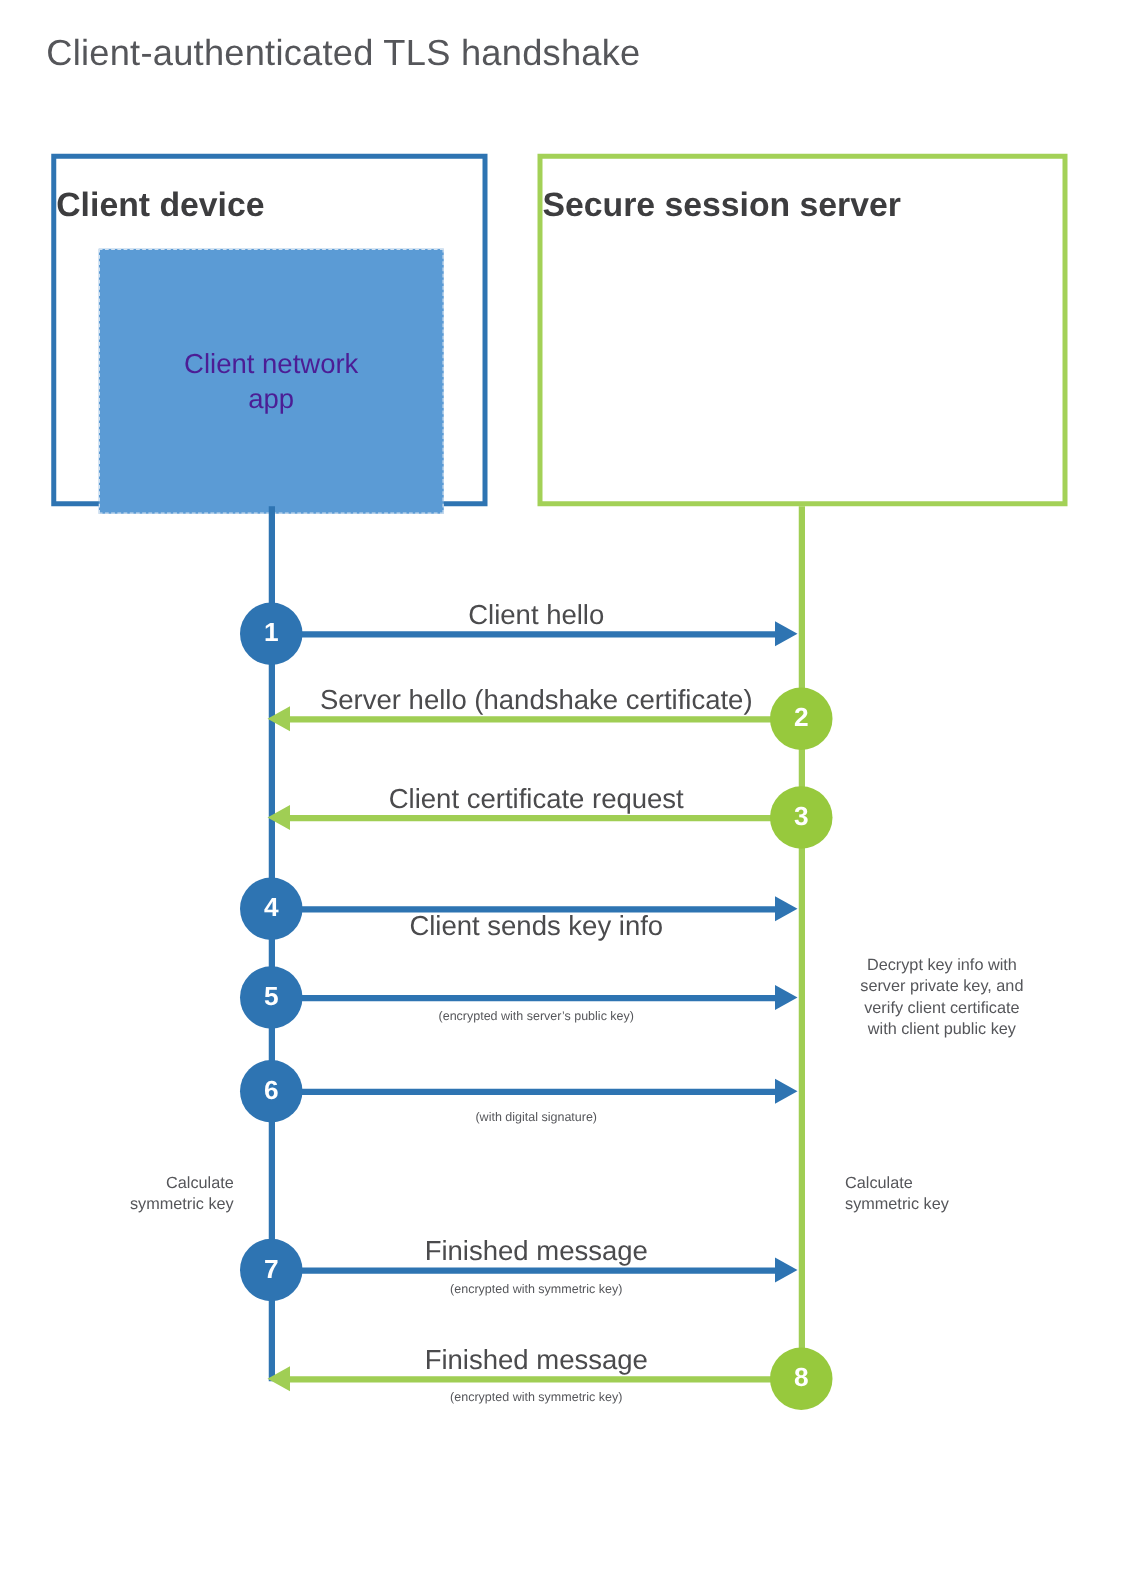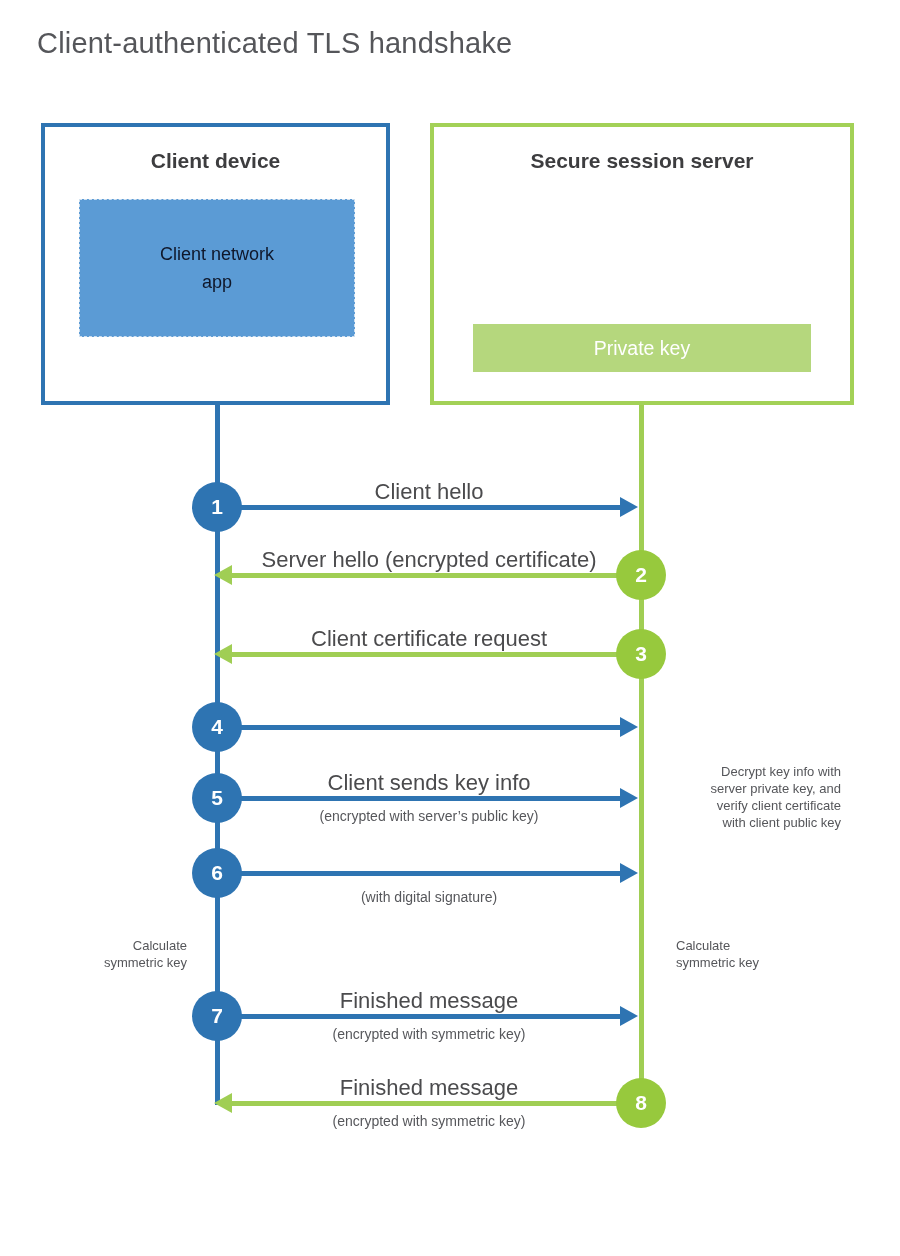--- a/index.html
+++ b/index.html
@@ -28,35 +28,35 @@
     position: absolute;
     top: 123px;
     height: 282px;
     background: #ffffff;
   }
   .client-box { left: 41px;  width: 349px; border: 4px solid #2e74b2; }
   .server-box { left: 430px; width: 424px; border: 4px solid #a3d157; }
   .actor-title {
     position: absolute;
     left: 0; right: 0; top: 22px;
-    text-align: center;
-    font-size: 21px;
+    text-align: left;
+    font-size: 27px;
     font-weight: 700;
     color: #3d3d3f;
   }
   .app-box {
     position: absolute;
     left: 79px; top: 199px;
-    width: 276px; height: 138px;
+    width: 276px; height: 212px;
     background: #5b9bd5;
     border: 1px dashed #cfe0f0;
     display: flex; align-items: center; justify-content: center;
     text-align: center;
-    color: #0f172a;
-    font-size: 18px;
+    color: #4c1d95;
+    font-size: 22px;
     line-height: 28px;
     white-space: pre-line;
   }
   .server-bar {
     position: absolute;
     left: 473px;
     width: 338px; height: 48px;
     background: #b5d77d;
     color: #ffffff;
     font-size: 19.5px;
@@ -95,76 +95,75 @@
     left: 217px; width: 424px;
     text-align: center;
     font-size: 22px;
     color: #4b4b4d;
     z-index: 2;
   }
   .step-sub {
     position: absolute;
     left: 217px; width: 424px;
     text-align: center;
-    font-size: 14px;
+    font-size: 10px;
     color: #56575b;
     z-index: 2;
   }
   .side-note {
     position: absolute;
     font-size: 13px;
     line-height: 17px;
     color: #55565a;
     white-space: pre-line;
   }
-  .note-decrypt { left: 666px; top: 763px; width: 175px; text-align: right; }
+  .note-decrypt { left: 666px; top: 763px; width: 175px; text-align: center; }
   .note-calc-left  { left: 57px;  top: 937px; width: 130px; text-align: right; }
   .note-calc-right { left: 676px; top: 937px; width: 130px; text-align: left; }
 </style>
 </head>
 <body>
 
 <div class="canvas">
 
   <h1 class="page-title">Client-authenticated TLS handshake</h1>
 
   <div class="actor-box client-box">
     <div class="actor-title">Client device</div>
   </div>
   <div class="app-box">Client network
 app</div>
 
   <div class="actor-box server-box">
     <div class="actor-title">Secure session server</div>
   </div>
-  <div class="server-bar bar-3">Private key</div>
 
   <div class="lifeline lifeline-client"></div>
   <div class="lifeline lifeline-server"></div>
 
   <div class="step-label" style="top:479px">Client hello</div>
   <div class="msg-line blue" style="top:505px"></div>
   <div class="arrow-head right" style="top:497px"></div>
   <div class="step-circle blue" style="top:482px">1</div>
 
-  <div class="step-label" style="top:547px">Server hello (encrypted certificate)</div>
+  <div class="step-label" style="top:547px">Server hello (handshake certificate)</div>
   <div class="msg-line green" style="top:573px"></div>
   <div class="arrow-head left" style="top:565px"></div>
   <div class="step-circle green" style="top:550px">2</div>
 
   <div class="step-label" style="top:626px">Client certificate request</div>
   <div class="msg-line green" style="top:652px"></div>
   <div class="arrow-head left" style="top:644px"></div>
   <div class="step-circle green" style="top:629px">3</div>
 
   <div class="msg-line blue" style="top:725px"></div>
   <div class="arrow-head right" style="top:717px"></div>
   <div class="step-circle blue" style="top:702px">4</div>
 
-  <div class="step-label" style="top:770px">Client sends key info</div>
+  <div class="step-label" style="top:728px">Client sends key info</div>
   <div class="msg-line blue" style="top:796px"></div>
   <div class="arrow-head right" style="top:788px"></div>
   <div class="step-sub" style="top:808px">(encrypted with server’s public key)</div>
   <div class="step-circle blue" style="top:773px">5</div>
 
   <div class="msg-line blue" style="top:871px"></div>
   <div class="arrow-head right" style="top:863px"></div>
   <div class="step-sub" style="top:889px">(with digital signature)</div>
   <div class="step-circle blue" style="top:848px">6</div>
 

